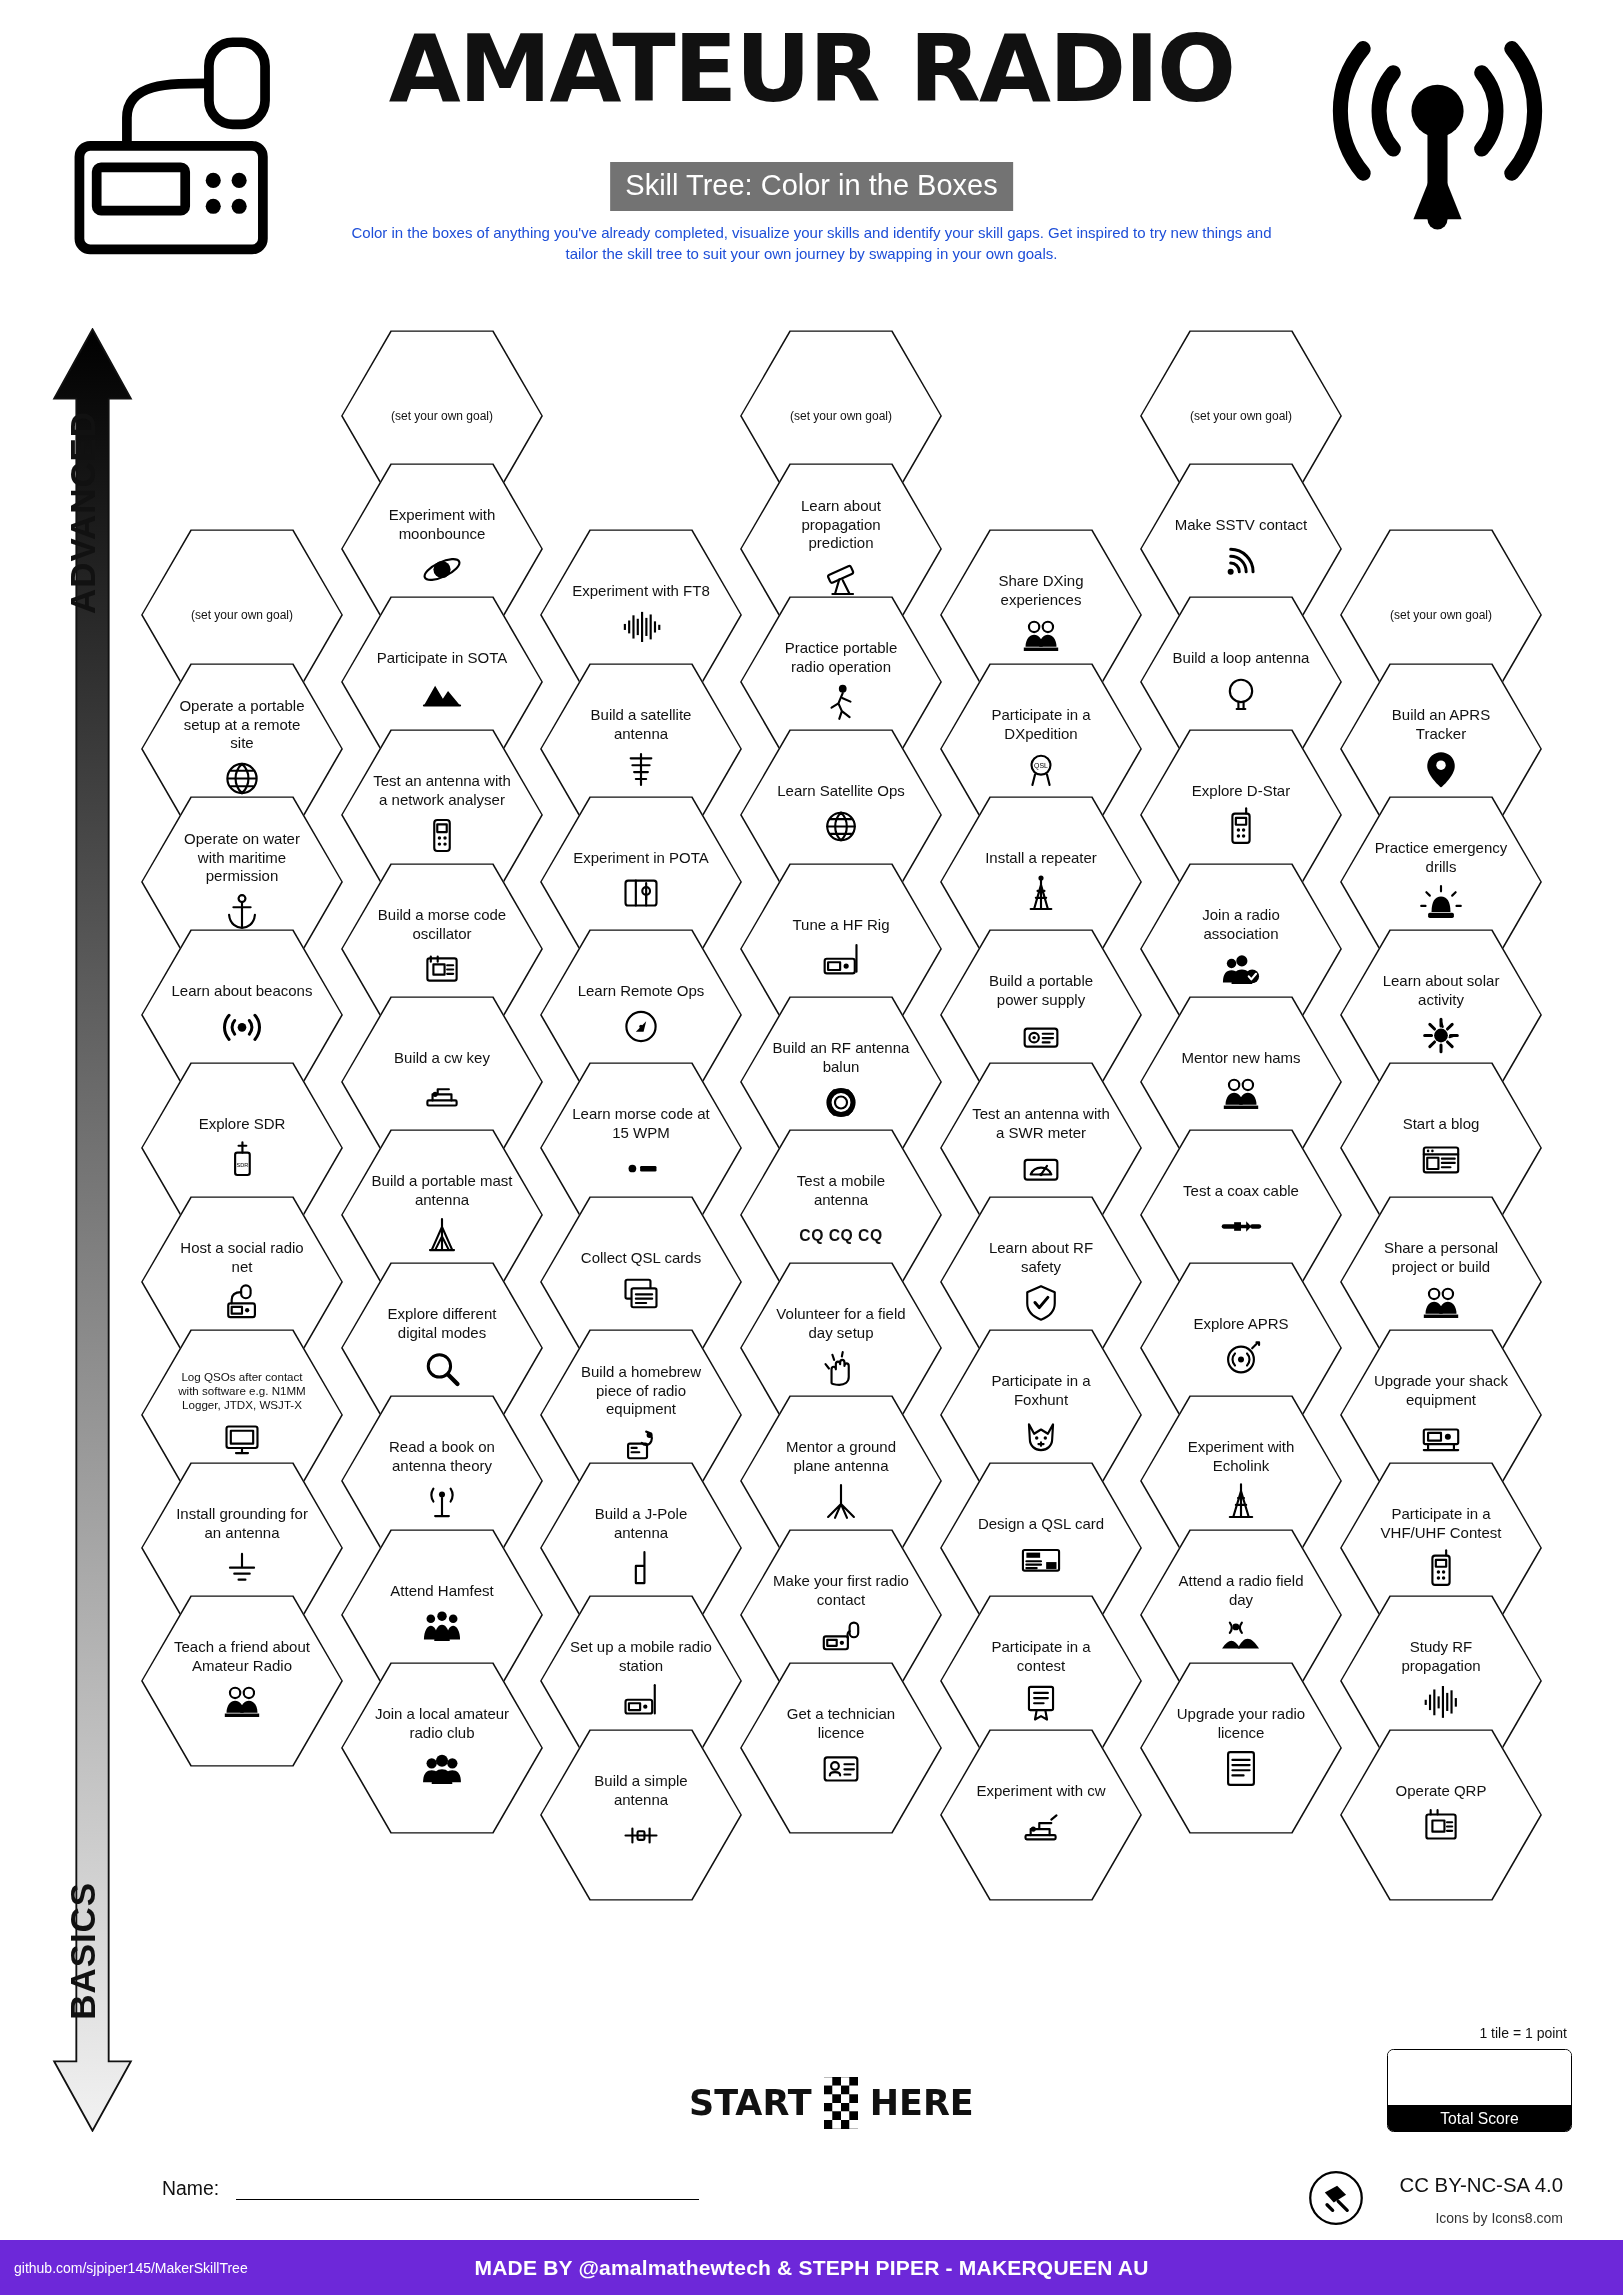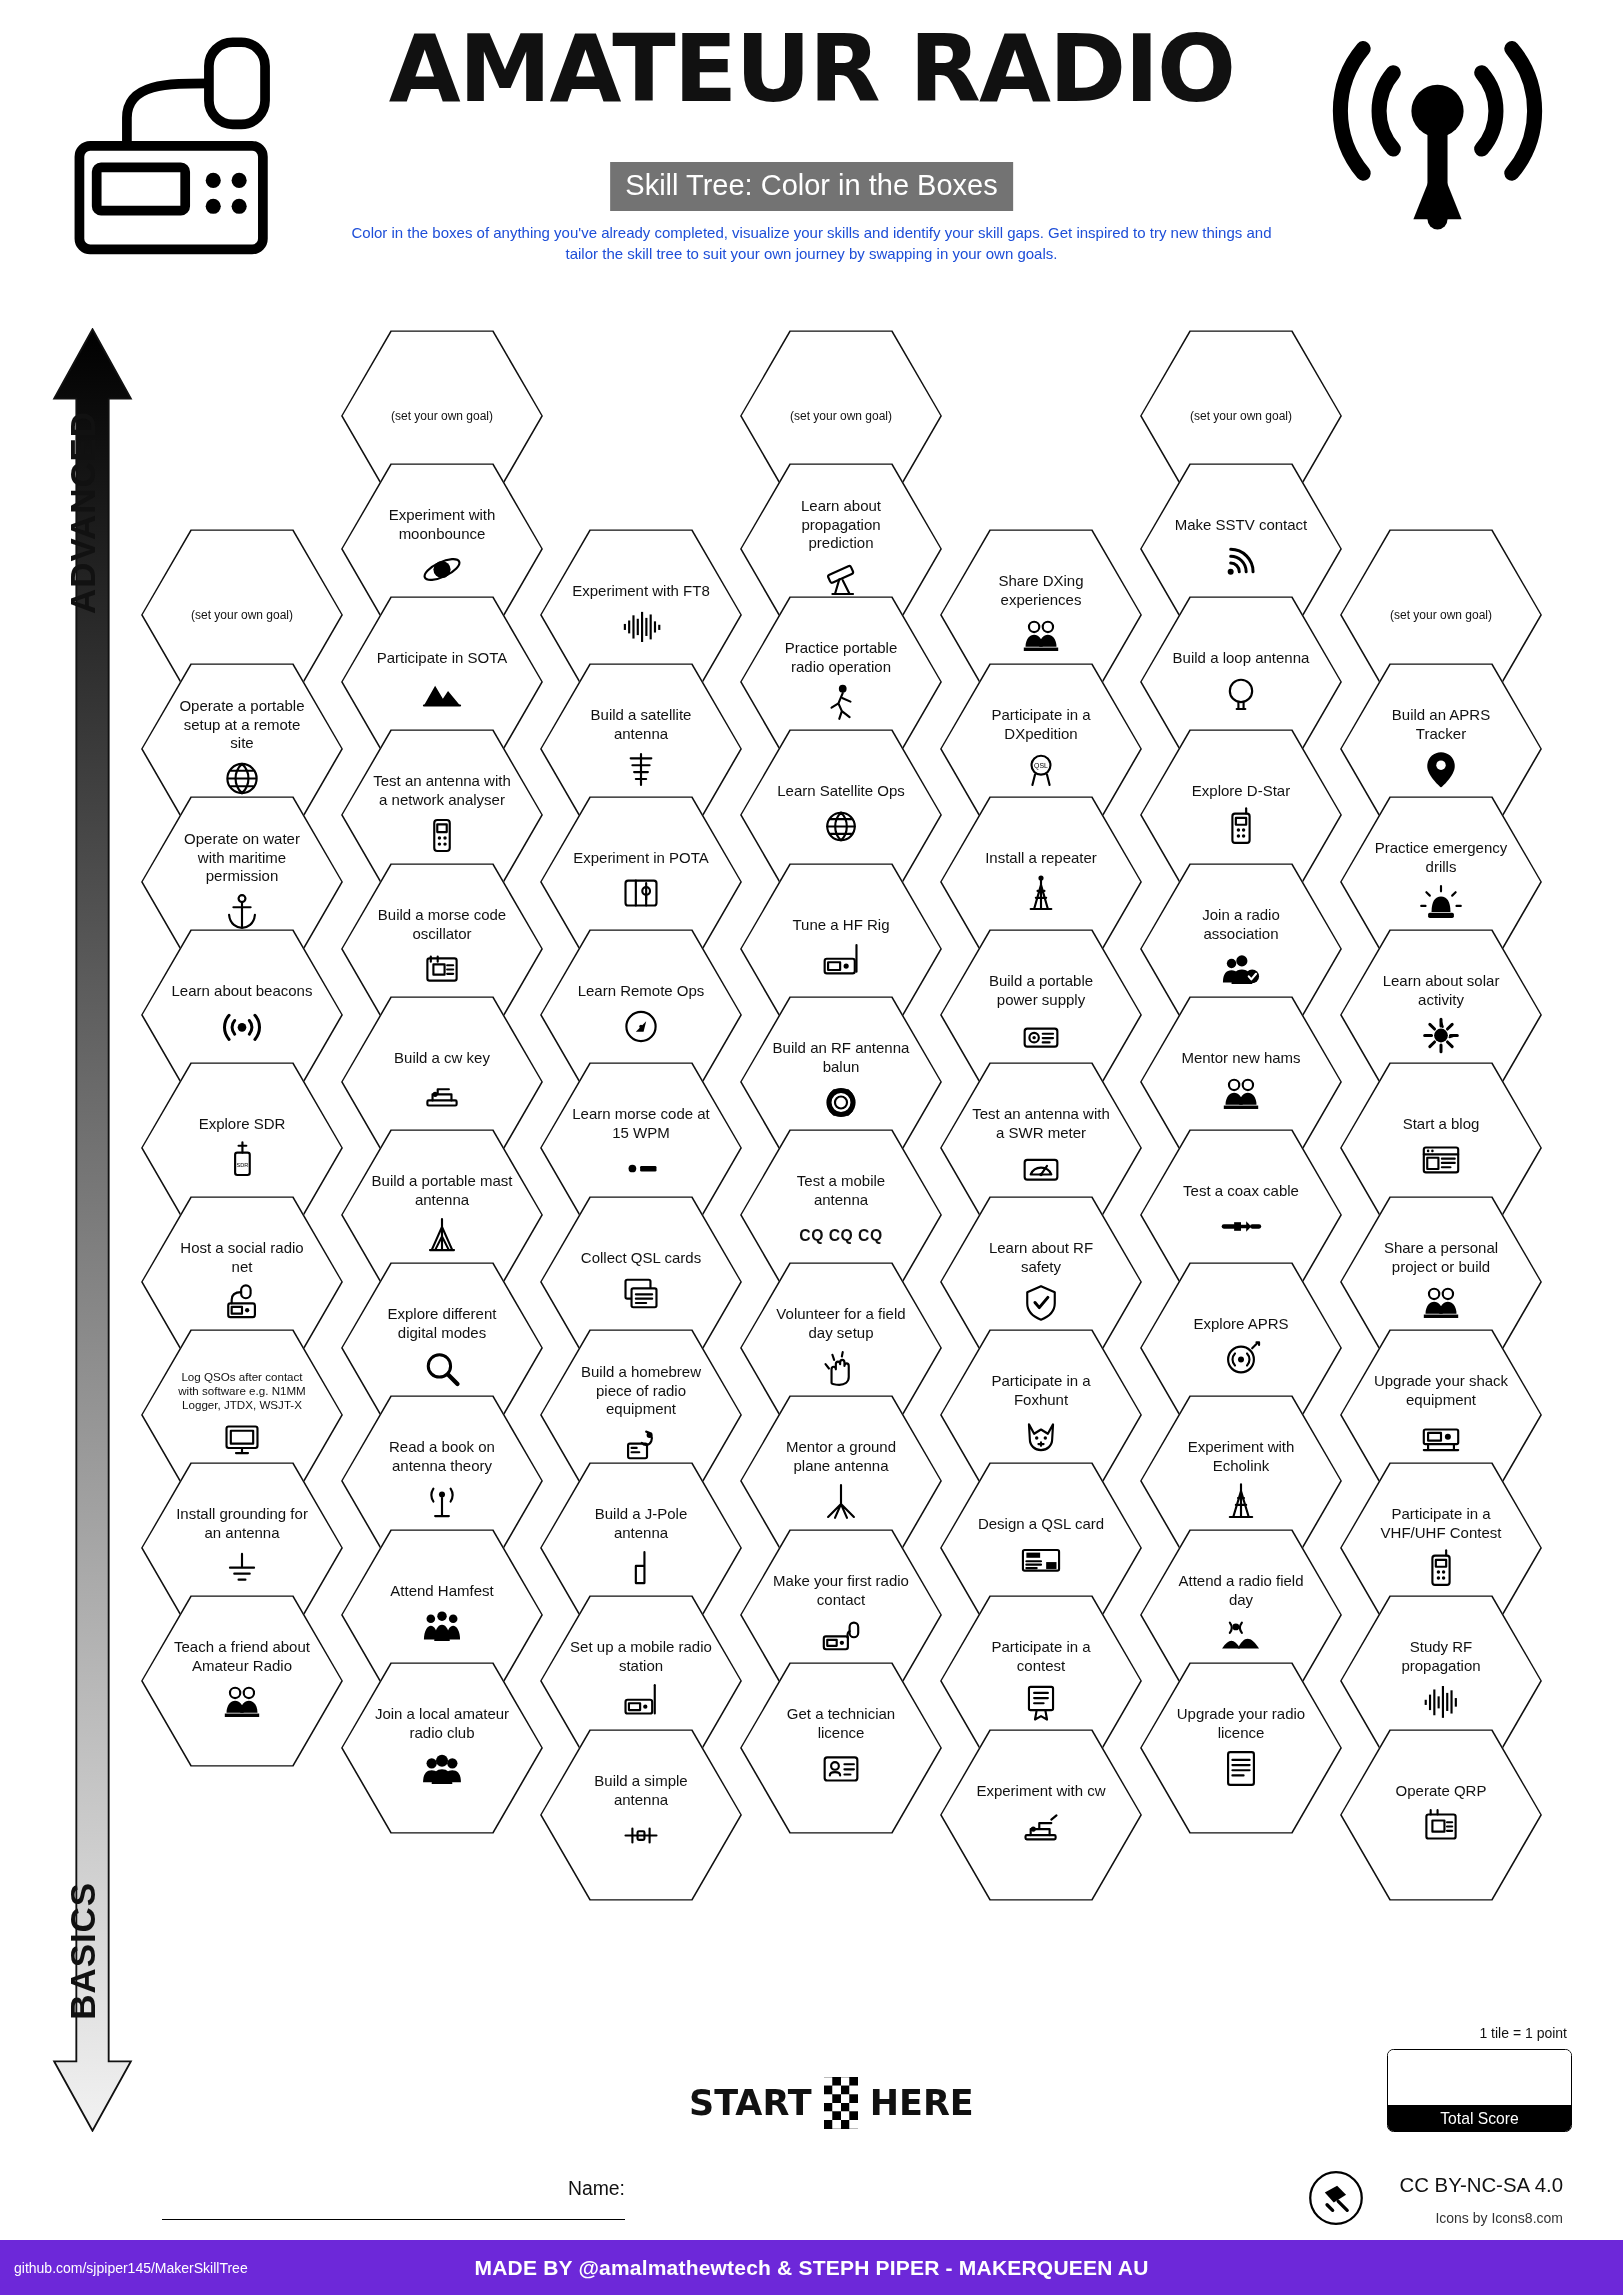--- a/index.html
+++ b/index.html
@@ -121,21 +121,20 @@
   .tile-point {
     position:absolute; right:56px; top:2025px;
     font-size:14px; color:#111;
   }
 
   
   .name-row {
     position:absolute; left:162px; top:2177px;
     display:flex; align-items:flex-end; gap:17px;
     font-size:19.4px;
-    flex-direction:column;
   }
   .name-line { width:463px; border-bottom:1.9px solid #000; height:2.8px; }
 
   
   .cc-badge { position:absolute; right:259px; top:2170px; width:56px; height:56px; }
   .cc-text {
     position:absolute; right:60px; top:2174px; font-size:20.4px; font-weight:500;
   }
   .icons8 {
     position:absolute; right:60px; top:2210px; font-size:14px; color:#333;

